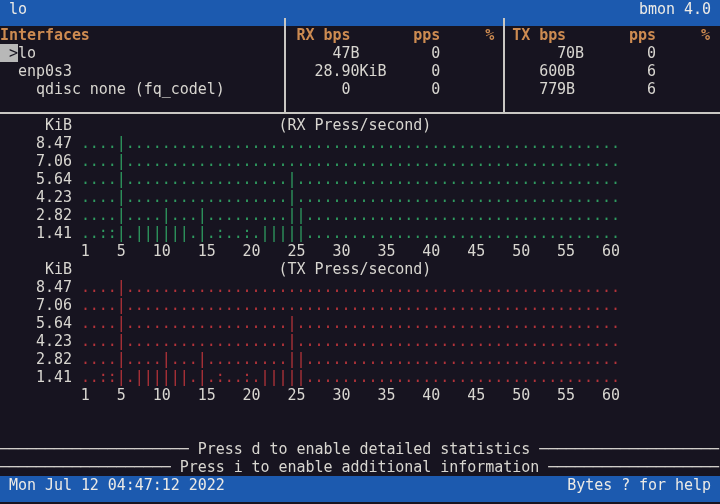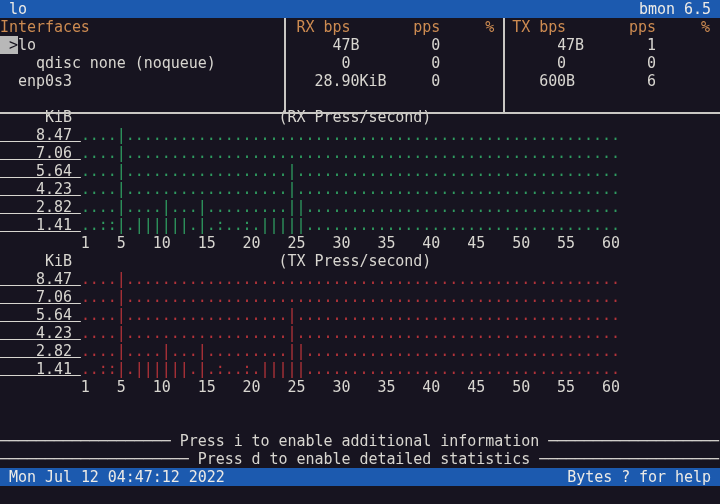--- a/index.html
+++ b/index.html
@@ -5,47 +5,47 @@
   html,body{margin:0;padding:0;background:#000;}
   .term{
     position:relative;width:720px;height:504px;overflow:hidden;
     background:#171420;
     font-family:"DejaVu Sans Mono","Liberation Mono",monospace;
     font-size:15px;line-height:18px;letter-spacing:-0.045px;
     color:#d8d6d0;
   }
   .term pre{margin:0;height:18px;line-height:18px;white-space:pre;overflow:hidden;}
   .bar{
-    height:18px;line-height:18px;background:#1c5aaf;color:#eceae6;
+    height:26px;line-height:18px;background:#1c5aaf;color:#eceae6;
     display:flex;justify-content:space-between;padding:0 9px;box-sizing:border-box;
     white-space:pre;
   }
-  .orange{color:#cd8b51;}
+  .orange{color:#cd8b51;font-weight:bold;}
   .sel{background:#b8b8b8;color:#171420;}
-  .lab{color:#d8d6d0;text-decoration:underline;}
+  .lab{color:#d8d6d0;}
   .g{color:#2f9c60;}
   .r{color:#b4333a;}
   .vline{position:absolute;width:2px;background:#c9c7c3;top:18px;height:95px;}
   .hline{position:absolute;left:0;width:720px;height:2px;background:#c9c7c3;top:112px;}
 </style>
 </head>
 <body>
 
 <div class="term">
 
   <div class="bar">
     <span>lo</span>
-    <span>bmon 6.5</span>
+    <span>bmon 4.0</span>
   </div>
 
   <pre class="orange">Interfaces                       RX bps       pps     %  TX bps       pps     %</pre>
 
-  <pre><span class="sel"> &gt;</span><span>lo                                 47B        0             47B       1</span></pre>
-  <pre>    qdisc none (noqueue)              0         0             0         0</pre>
+  <pre><span class="sel"> &gt;</span><span>lo                                 47B        0             70B       0</span></pre>
   <pre>  enp0s3                           28.90KiB     0           600B        6</pre>
+  <pre>    qdisc none (fq_codel)             0         0           779B        6</pre>
 
   <pre></pre>
 
   <pre>     KiB                       (RX Press/second)</pre>
   <pre><span class="lab">    8.47 </span><span class="g">....|.......................................................</span></pre>
   <pre><span class="lab">    7.06 </span><span class="g">....|.......................................................</span></pre>
   <pre><span class="lab">    5.64 </span><span class="g">....|..................|....................................</span></pre>
   <pre><span class="lab">    4.23 </span><span class="g">....|..................|....................................</span></pre>
   <pre><span class="lab">    2.82 </span><span class="g">....|....|...|.........||...................................</span></pre>
   <pre><span class="lab">    1.41 </span><span class="g">..::|.||||||.|.:..:.|||||...................................</span></pre>
@@ -56,22 +56,22 @@
   <pre><span class="lab">    7.06 </span><span class="r">....|.......................................................</span></pre>
   <pre><span class="lab">    5.64 </span><span class="r">....|..................|....................................</span></pre>
   <pre><span class="lab">    4.23 </span><span class="r">....|..................|....................................</span></pre>
   <pre><span class="lab">    2.82 </span><span class="r">....|....|...|.........||...................................</span></pre>
   <pre><span class="lab">    1.41 </span><span class="r">..::|.||||||.|.:..:.|||||...................................</span></pre>
   <pre>         1   5   10   15   20   25   30   35   40   45   50   55   60</pre>
 
   <pre></pre>
   <pre></pre>
 
+  <pre>───────────────────── Press d to enable detailed statistics ────────────────────</pre>
   <pre>─────────────────── Press i to enable additional information ───────────────────</pre>
-  <pre>───────────────────── Press d to enable detailed statistics ────────────────────</pre>
 
   <div class="bar">
     <span>Mon Jul 12 04:47:12 2022</span>
     <span>Bytes ? for help</span>
   </div>
 
   <div class="vline" style="left:284px;"></div>
   <div class="vline" style="left:503px;"></div>
   <div class="hline"></div>
 </div>

